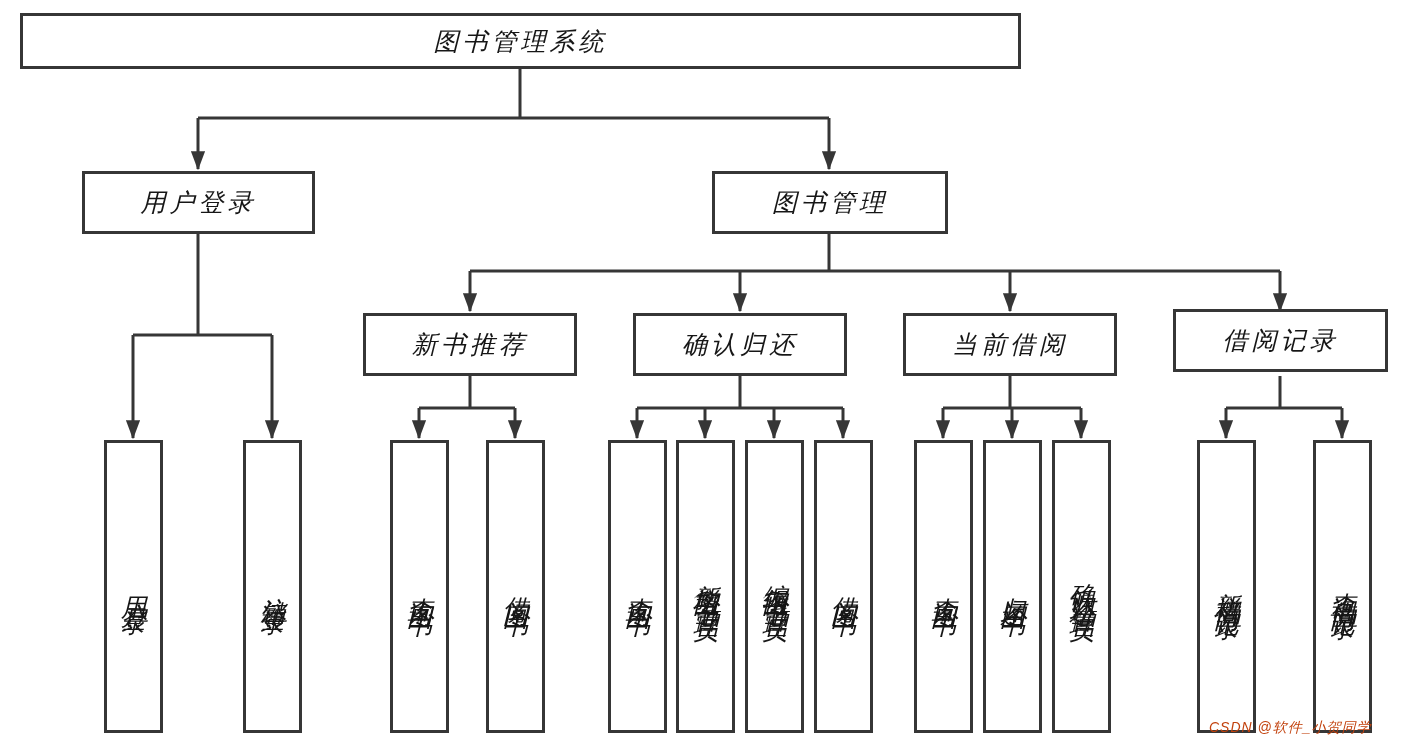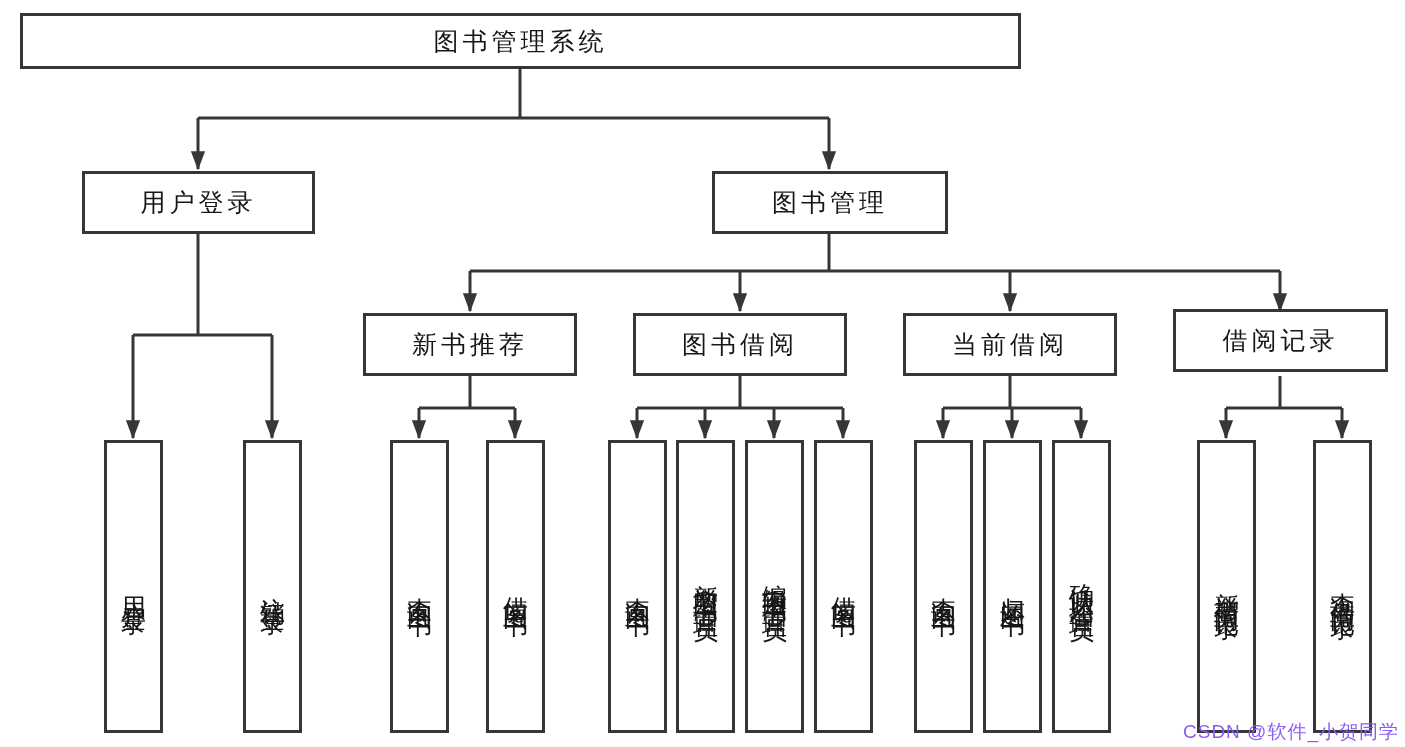--- a/index.html
+++ b/index.html
@@ -6,20 +6,21 @@
   body {
     width: 1405px; height: 747px;
     background: #ffffff;
     font-family: "Liberation Sans", "DejaVu Sans", sans-serif;
     overflow: hidden;
   }
   #stage {
     position: relative;
     width: 1405px; height: 671px;
     background: #ffffff;
+    font-style: italic;
   }
   #wires {
     position: absolute; left: 0; top: 0;
     width: 1405px; height: 747px;
     pointer-events: none;
   }
   .ln { fill: none; stroke: #363636; stroke-width: 3; }
   .ar { marker-end: url(#arr); }
   .node {
     position: absolute;
@@ -36,23 +37,23 @@
     writing-mode: vertical-rl;
     text-orientation: mixed;
     font-size: 25px;
     line-height: 1;
     letter-spacing: 5px;
     white-space: nowrap;
     color: #161616;
   }
   .watermark {
     position: absolute;
-    left: 1183px; top: 719px;
-    font-size: 19px;
-    color: #8b5cf6;
+    left: 1209px; top: 719px;
+    font-size: 14px;
+    color: #c2410c;
     letter-spacing: 1px;
     white-space: nowrap;
   }
 </style>
 </head>
 <body>
 
 <div id="stage">
 
   <svg id="wires">
@@ -95,21 +96,21 @@
     <path class="ln ar" d="M1226,408 V438"></path>
     <path class="ln ar" d="M1342,408 V438"></path>
   </svg>
 
   <div class="node hnode" style="left:20px; top:13px; width:1001px; height:56px;">图书管理系统</div>
 
   <div class="node hnode" style="left:82px; top:171px; width:233px; height:63px;">用户登录</div>
   <div class="node hnode" style="left:712px; top:171px; width:236px; height:63px;">图书管理</div>
 
   <div class="node hnode" style="left:363px; top:313px; width:214px; height:63px;">新书推荐</div>
-  <div class="node hnode" style="left:633px; top:313px; width:214px; height:63px;">图书借阅</div>
+  <div class="node hnode" style="left:633px; top:313px; width:214px; height:63px;">确认归还</div>
   <div class="node hnode" style="left:903px; top:313px; width:214px; height:63px;text-align:center;">当前借阅</div>
   <div class="node hnode" style="left:1173px; top:309px; width:215px; height:63px;">借阅记录</div>
 
   <div class="node vnode" style="left:104px; top:440px; width:59px; height:293px;">
     <span class="vtext">用户登录</span>
   </div>
   <div class="node vnode" style="left:243px; top:440px; width:59px; height:293px;">
     <span class="vtext">注销登录</span>
   </div>
 

